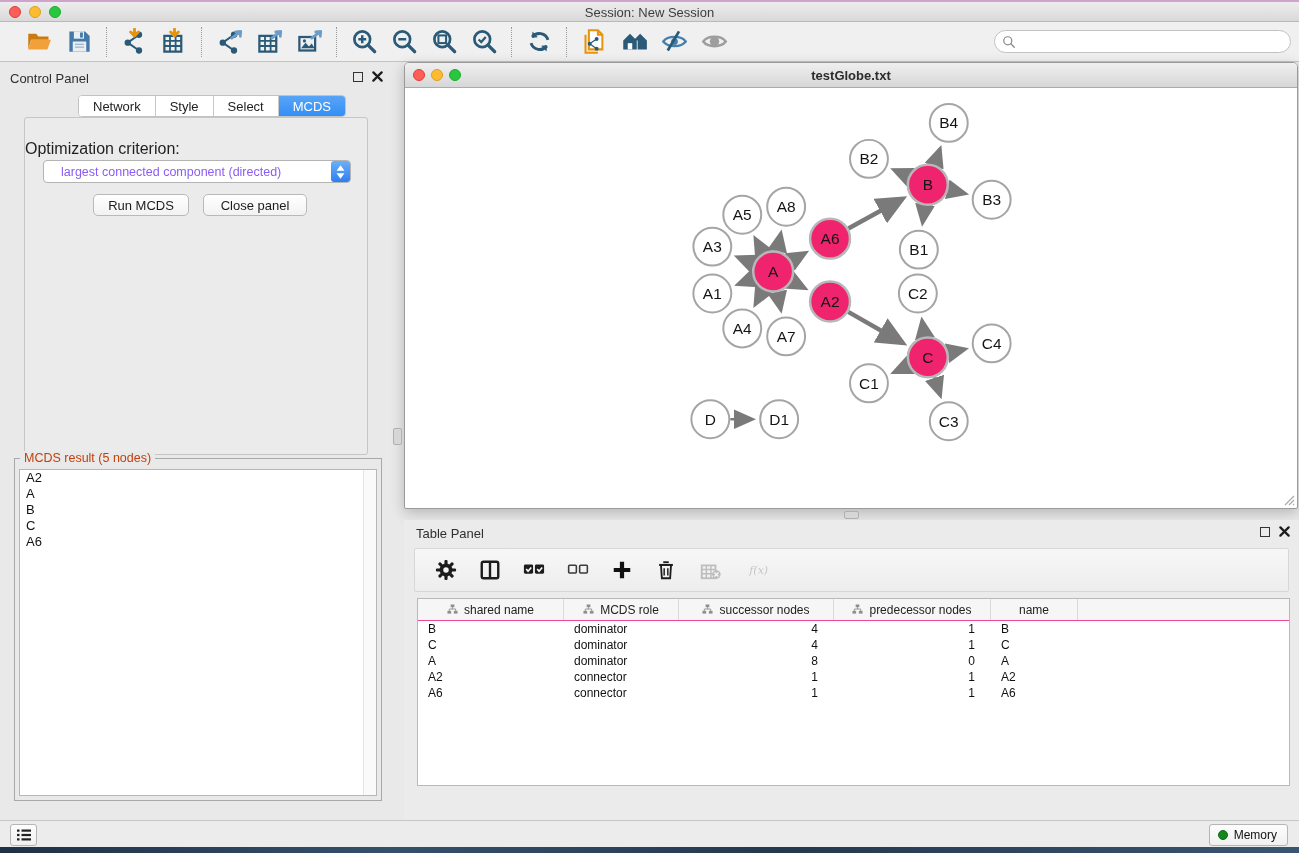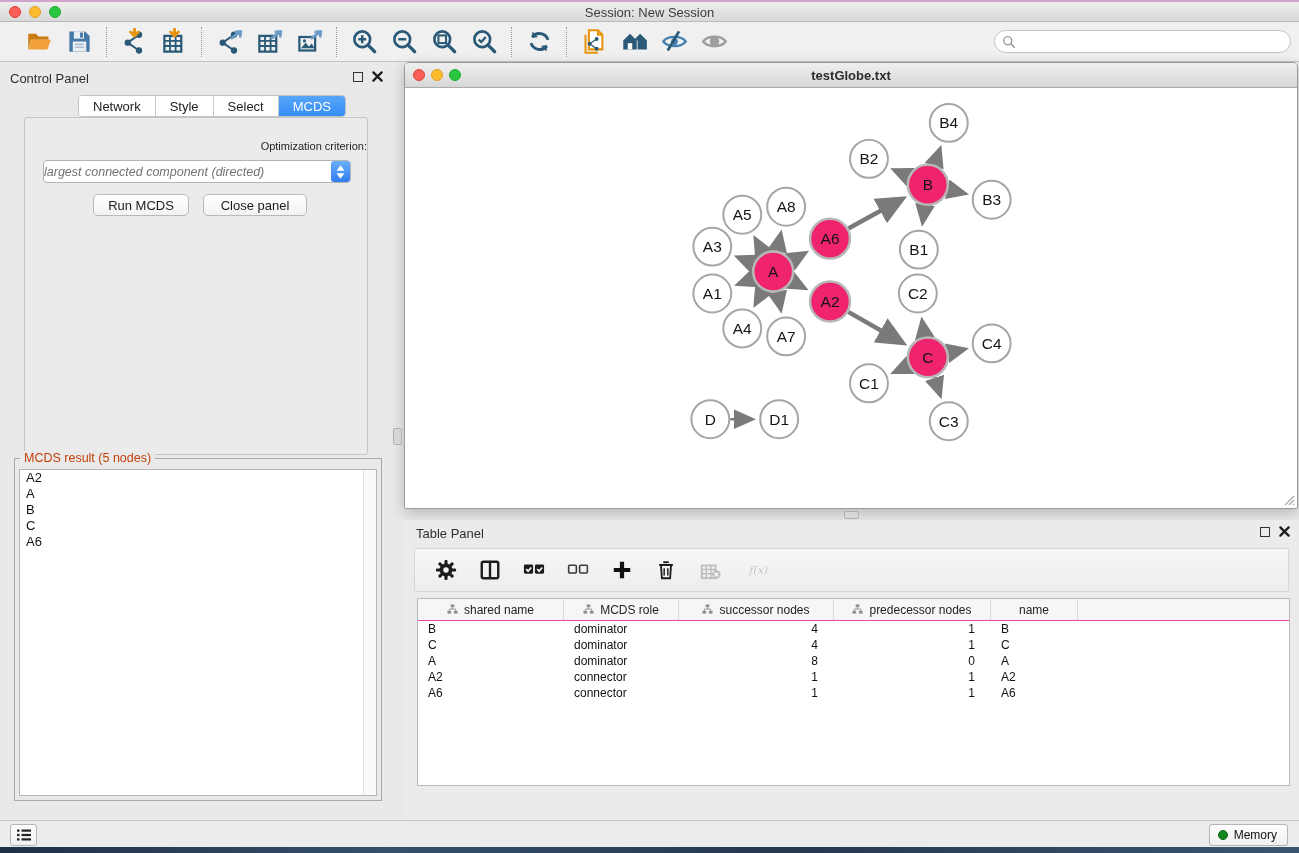--- a/index.html
+++ b/index.html
@@ -38,24 +38,24 @@
   .icon-close svg { width:11px; height:11px; display:block; }
 
   .seg-tabs { position:absolute; left:78px; top:33px; height:22px; display:flex; border:1px solid #c2c2c2;
     border-radius:4px; background:#fff; overflow:hidden; }
   .seg-tab { padding:0 14px; font-size:13px; color:#222; display:flex; align-items:center; border-right:1px solid #c9c9c9; background:#fff; }
   .seg-tab:last-child { border-right:none; }
   .seg-tab.active { background:linear-gradient(#58a5f8,#338ef5); color:#fff; border-right:none; }
 
   .tab-content { position:absolute; left:24px; top:55px; width:344px; height:338px; background:#ebebeb;
     border:1px solid #c6c6c6; border-radius:3px; }
-  .opt-label { position:absolute; left:0; width:100%; top:22px; text-align:right; font-size:11px; color:#1f1f1f; }
+  .opt-label { position:absolute; left:0; width:100%; top:22px; text-align:left; font-size:16px; color:#1f1f1f; }
   .dropdown { position:absolute; left:18px; top:42px; width:308px; height:23px; background:#fff; border:1px solid #b4b4b4;
     border-radius:4px; display:flex; align-items:center; }
-  .dropdown .dd-text { flex:1; font-size:12.5px; color:#737373; padding-left:0; white-space:nowrap; overflow:hidden;font-style:italic; }
+  .dropdown .dd-text { flex:1; font-size:12.5px; color:#8b5cf6; padding-left:17px; white-space:nowrap; overflow:hidden; }
   .dd-stepper { width:19px; height:21px; margin-right:0px; border-radius:3px; background:linear-gradient(#6cb0f9,#2e7ef0);
     display:flex; flex-direction:column; align-items:center; justify-content:center; gap:2px; }
   .dd-stepper svg { width:9px; height:6px; display:block; }
   .btn { position:absolute; height:22px; background:linear-gradient(#ffffff,#f2f2f2); border:1px solid #b9b9b9;
     border-radius:5px; font-size:13px; color:#1c1c1c; display:flex; align-items:center; justify-content:center; }
   .btn-run { left:68px; top:76px; width:96px; }
   .btn-close { left:178px; top:76px; width:104px; }
 
   .groupbox { position:absolute; left:14px; top:396px; width:368px; bottom:19px; border:1px solid #a9a9a9; }
   .groupbox-label { position:absolute; top:-8px; left:5px; background:#e9e9e9; padding:0 4px; font-size:12.5px; color:#c2410c; }

